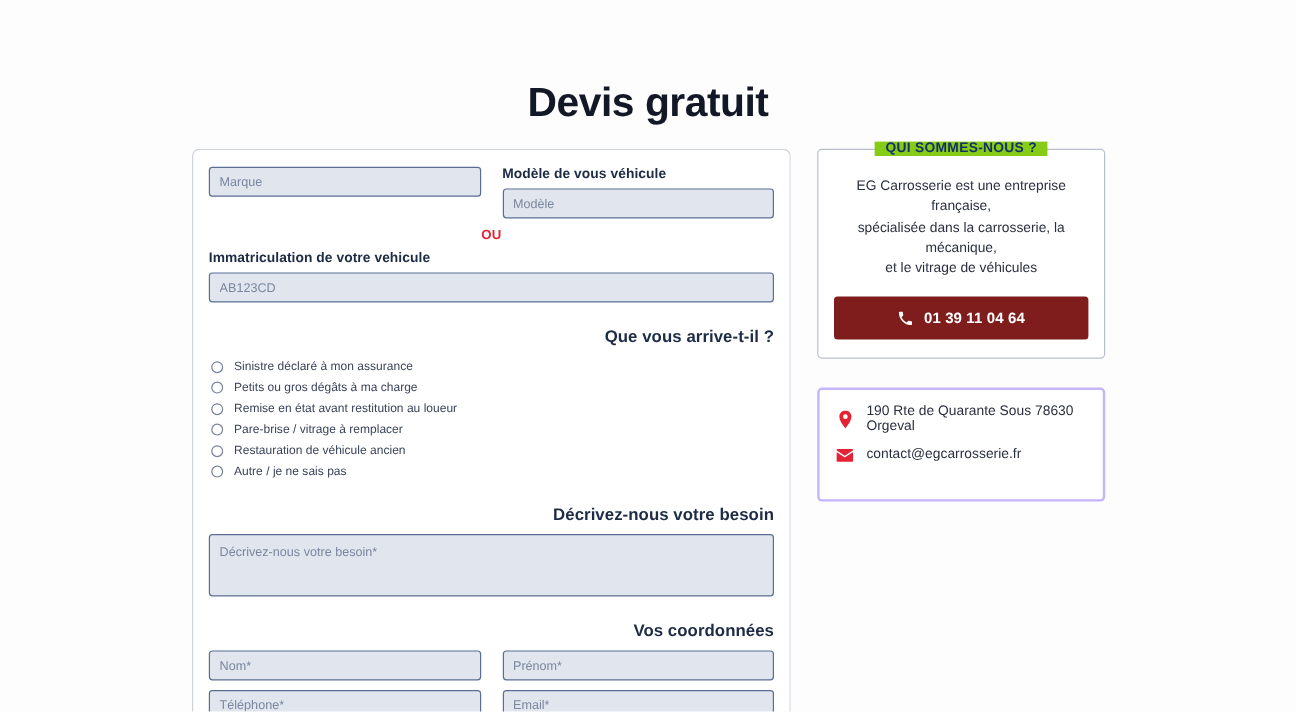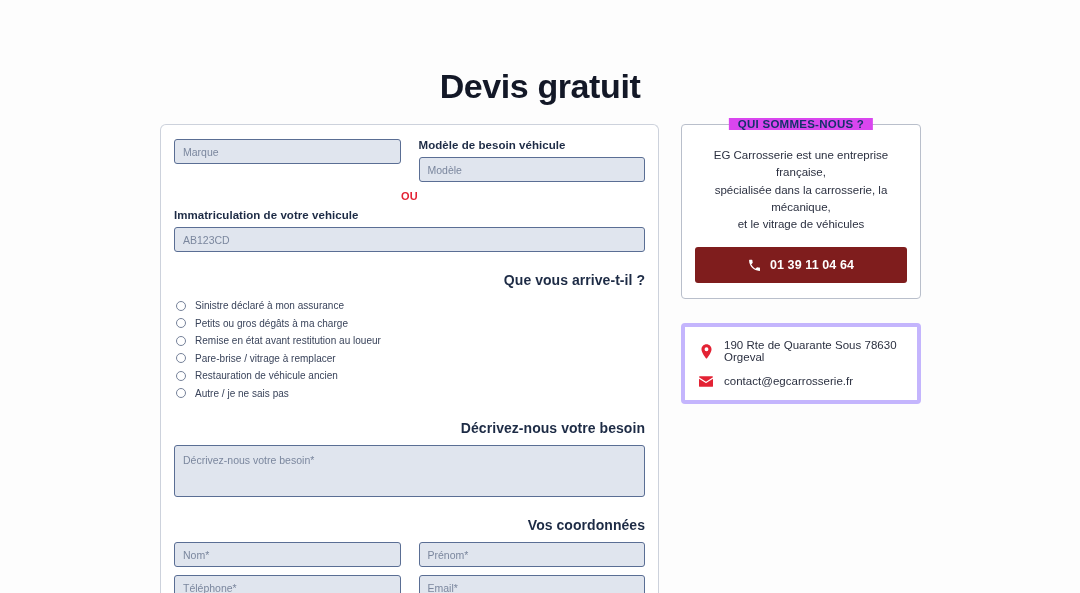--- a/index.html
+++ b/index.html
@@ -146,21 +146,21 @@
     border-radius: 4px;
     background: #ffffff;
     padding: 22px 13px 15px 13px;
     margin-bottom: 24px;
   }
   .about-legend {
     position: absolute;
     top: -7px;
     left: 50%;
     transform: translateX(-50%);
-    background: #d946ef;
+    background: #84cc16;
     padding: 0 9px;
     font-size: 11.5px;
     font-weight: bold;
     color: #16316b;
     letter-spacing: 0.25px;
     white-space: nowrap;
   }
   .about-text {
     text-align: center;
     font-size: 11.5px;
@@ -182,24 +182,24 @@
     color: #ffffff;
     font-family: "Liberation Sans", sans-serif;
     font-size: 12.5px;
     font-weight: bold;
     letter-spacing: 0.1px;
     cursor: pointer;
   }
   .phone-btn svg { display: block; }
 
   .contact-card {
-    border: 4px solid #c4b5fd;
+    border: 2px solid #c4b5fd;
     border-radius: 4px;
     background: #ffffff;
-    padding: 12px 14px 13px 14px;
+    padding: 12px 14px 31px 14px;
     margin-top: 22px;
   }
   .contact-row {
     display: flex;
     align-items: center;
     gap: 11px;
     margin-bottom: 12px;
   }
   .contact-row:last-child { margin-bottom: 0; align-items: flex-end; }
   .contact-ico {
@@ -226,21 +226,21 @@
 
   <h1 class="page-title">Devis gratuit</h1>
 
   <form class="form-card">
 
     <div class="row2">
       <div class="field-block">
         <input class="inp" type="text" placeholder="Marque" style="">
       </div>
       <div class="field-block">
-        <div class="field-label">Modèle de besoin véhicule</div>
+        <div class="field-label">Modèle de vous véhicule</div>
         <input class="inp" type="text" placeholder="Modèle" style="">
       </div>
     </div>
 
     <div class="ou">OU</div>
 
     <div class="field-block">
       <div class="field-label">Immatriculation de votre vehicule</div>
       <input class="inp" type="text" placeholder="AB123CD" style="">
     </div>

